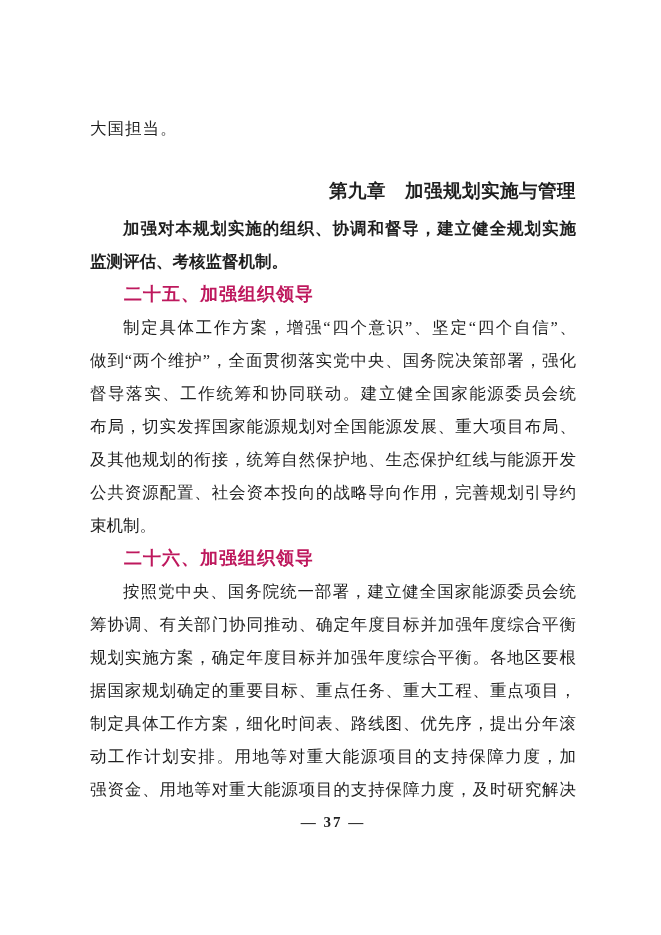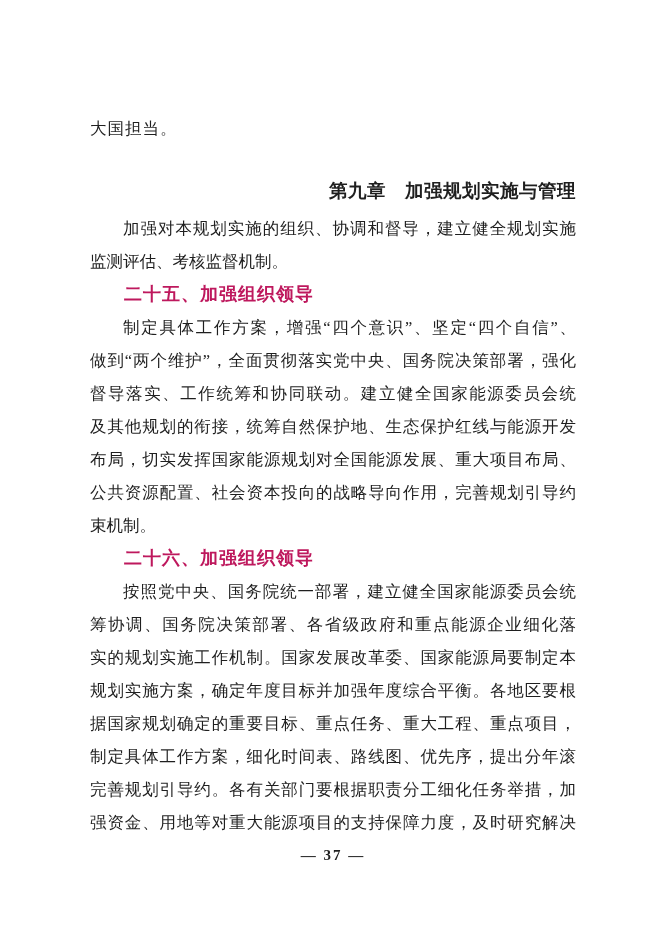--- a/index.html
+++ b/index.html
@@ -47,20 +47,21 @@
     height: 33px;
     text-align: right;
     letter-spacing: 0.5px;
     font-family: "Liberation Serif", "DejaVu Serif", serif;
   }
   .para {
     margin: 0;
   }
   .para-intro {
     margin-top: 4px;
+    font-weight: bold;
   }
   .section-heading {
     margin: 0;
     font-size: 18px;
     font-weight: bold;
     line-height: 33px;
     height: 33px;
     padding-left: 34px;
     letter-spacing: 1px;
     font-family: "Liberation Sans", "DejaVu Sans", sans-serif;
@@ -88,34 +89,33 @@
       <div class="doc-line justified indent">加强对本规划实施的组织、协调和督导，建立健全规划实施</div>
       <div class="doc-line">监测评估、考核监督机制。</div>
     </div>
 
   <h2 class="section-heading">二十五、加强组织领导</h2>
 
   <div class="para">
       <div class="doc-line justified indent">制定具体工作方案，增强“四个意识”、坚定“四个自信”、</div>
       <div class="doc-line justified">做到“两个维护”，全面贯彻落实党中央、国务院决策部署，强化</div>
       <div class="doc-line justified">督导落实、工作统筹和协同联动。建立健全国家能源委员会统</div>
+      <div class="doc-line justified">布局，切实发挥国家能源规划对全国能源发展、重大项目布局、</div>
       <div class="doc-line justified">及其他规划的衔接，统筹自然保护地、生态保护红线与能源开发</div>
-      <div class="doc-line justified">布局，切实发挥国家能源规划对全国能源发展、重大项目布局、</div>
       <div class="doc-line justified">公共资源配置、社会资本投向的战略导向作用，完善规划引导约</div>
       <div class="doc-line">束机制。</div>
     </div>
 
   <h2 class="section-heading">二十六、加强组织领导</h2>
 
   <div class="para">
       <div class="doc-line justified indent">按照党中央、国务院统一部署，建立健全国家能源委员会统</div>
-      <div class="doc-line justified">筹协调、国务院决策部署、各省级政府和重点能源企业细化落</div>
-      <div class="doc-line justified">实的规划实施工作机制。国家发展改革委、国家能源局要制定本</div>
+      <div class="doc-line justified">筹协调、有关部门协同推动、确定年度目标并加强年度综合平衡</div>
       <div class="doc-line justified">规划实施方案，确定年度目标并加强年度综合平衡。各地区要根</div>
       <div class="doc-line justified">据国家规划确定的重要目标、重点任务、重大工程、重点项目，</div>
       <div class="doc-line justified">制定具体工作方案，细化时间表、路线图、优先序，提出分年滚</div>
-      <div class="doc-line justified">完善规划引导约。各有关部门要根据职责分工细化任务举措，加</div>
+      <div class="doc-line justified">动工作计划安排。用地等对重大能源项目的支持保障力度，加</div>
       <div class="doc-line justified">强资金、用地等对重大能源项目的支持保障力度，及时研究解决</div>
     </div>
 
   <div class="page-number">— 37 —</div>
 
 </div>
 
 </body></html>

